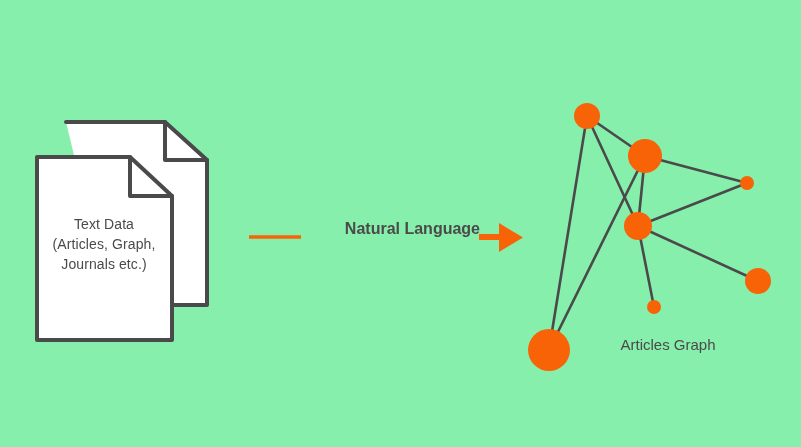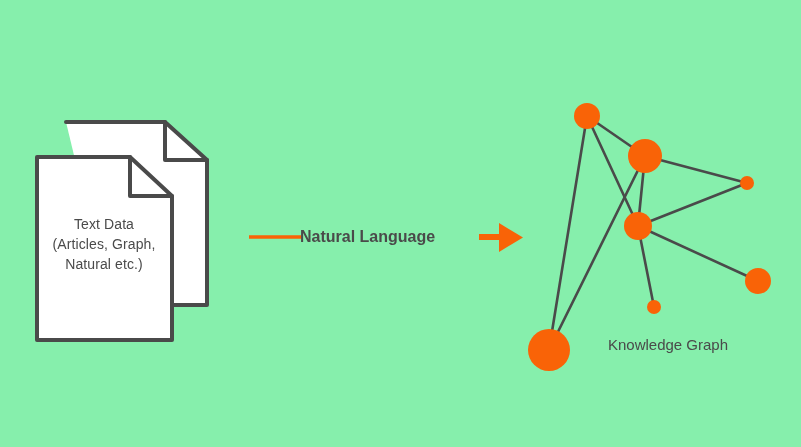--- a/index.html
+++ b/index.html
@@ -34,26 +34,25 @@
     line-height: 20px;
     color: #4a4a4a;
     letter-spacing: 0.1px;
   }
   .doc-text div { white-space: nowrap; }
   .nlp-label {
     position: absolute;
     left: 300px;
     top: 218px;
     width: 180px;
-    text-align: left;
+    text-align: right;
     font-size: 16px;
     line-height: 21px;
     font-weight: bold;
     color: #4a4a4a;
-    margin-top: 8px;
   }
   .kg-label {
     position: absolute;
     left: 588px;
     top: 336px;
     width: 160px;
     text-align: center;
     font-size: 15px;
     color: #4a4a4a;
   }
@@ -100,22 +99,22 @@
         <circle cx="758" cy="281" r="13"></circle>
         <circle cx="654" cy="307" r="7"></circle>
         <circle cx="549" cy="350" r="21"></circle>
       </g>
     </g>
   </svg>
 
   <div class="doc-text">
     <div>Text Data</div>
     <div>(Articles, Graph,</div>
-    <div>Natural etc.)</div>
+    <div>Journals etc.)</div>
   </div>
 
   <div class="nlp-label">
     <div>Natural Language</div>
   </div>
 
-  <div class="kg-label">Knowledge Graph</div>
+  <div class="kg-label">Articles Graph</div>
 
 </div>
 
 </body></html>

